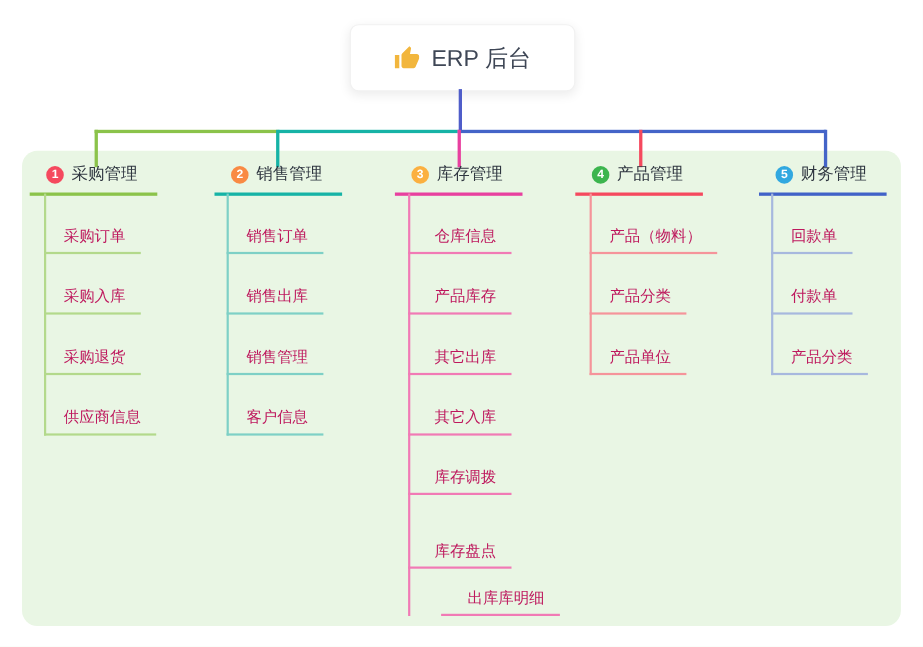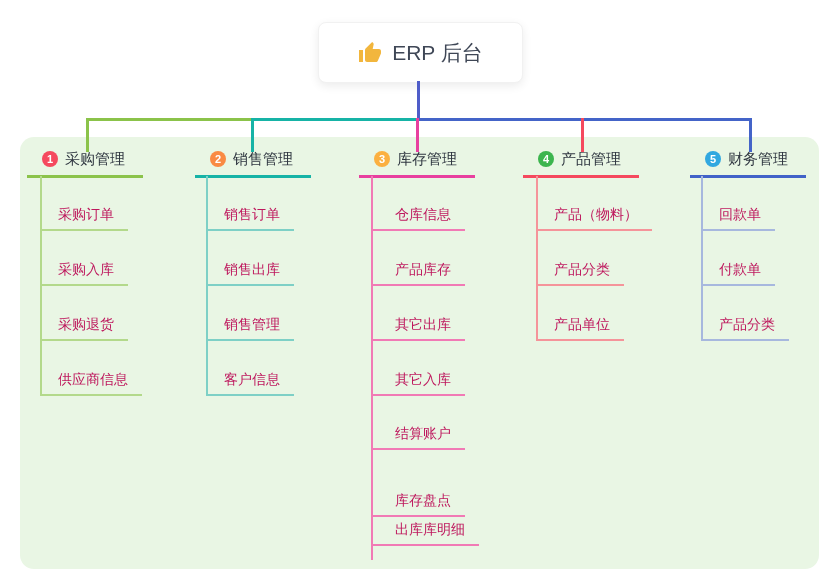--- a/index.html
+++ b/index.html
@@ -63,21 +63,21 @@
     height:28px;line-height:26px;
     padding:0 14px 0 18px;border-bottom:2px solid;
     font-size:14px;color:#be185d;
   }
   .child:nth-of-type(2){top:25px;}
   .child:nth-of-type(3){top:80px;}
   .child:nth-of-type(4){top:135px;}
   .child:nth-of-type(5){top:190px;}
   .child:nth-of-type(6){top:244px;}
   .child:nth-of-type(7){top:299px;margin-top:12px;}
-  .child:nth-of-type(8){top:340px;}
+  .child:nth-of-type(8){top:354px;margin-left:30px;}
   .t1{border-color:#b3d98b;} .l1{background:#b3d98b;}
   .t2{border-color:#7ed0c6;} .l2{background:#7ed0c6;}
   .t3{border-color:#f17ab5;padding-left:24px;} .l3{background:#f17ab5;}
   .t4{border-color:#f5949a;} .l4{background:#f5949a;}
   .t5{border-color:#a7b8de;} .l5{background:#a7b8de;}
 </style>
 </head>
 <body>
 
 <div class="abs panel"></div>
@@ -126,21 +126,21 @@
 <div class="abs blabel u3" style="left:359px">
   <span class="badge bg3">3</span>
   <span>库存管理</span>
 </div>
 <div class="abs subtree" style="left:371px">
   <div class="vline l3" style="height:384px"></div>
   <div class="child t3">仓库信息</div>
   <div class="child t3">产品库存</div>
   <div class="child t3">其它出库</div>
   <div class="child t3">其它入库</div>
-  <div class="child t3">结算账户</div>
+  <div class="child t3">库存调拨</div>
   <div class="child t3">库存盘点</div>
   <div class="child t3">出库库明细</div>
 </div>
 
 <div class="abs blabel u4" style="left:523px">
   <span class="badge bg4">4</span>
   <span>产品管理</span>
 </div>
 <div class="abs subtree" style="left:536px">
   <div class="vline l4" style="height:165px"></div>

